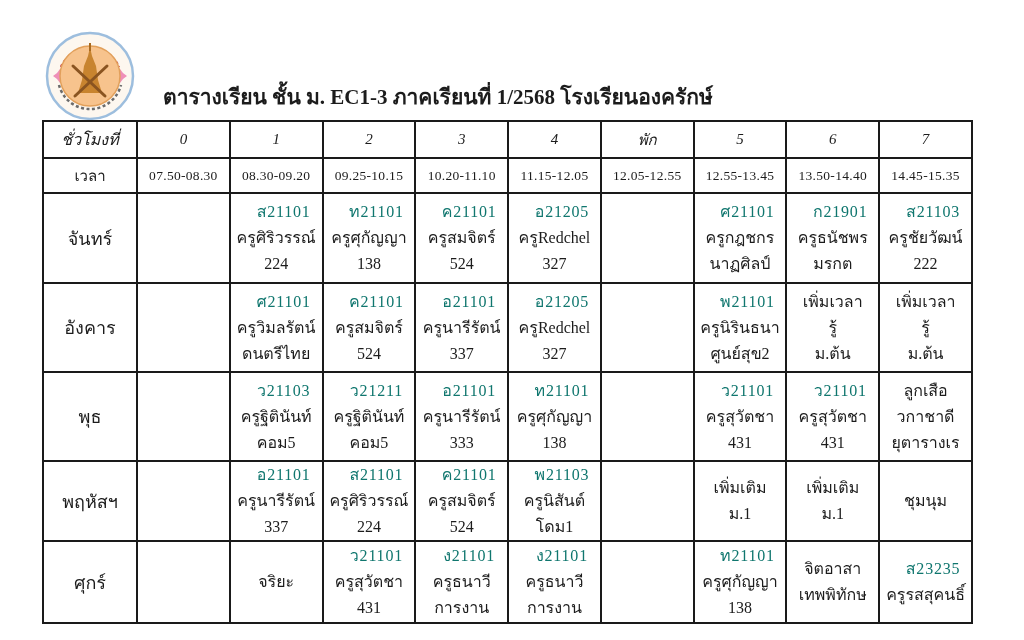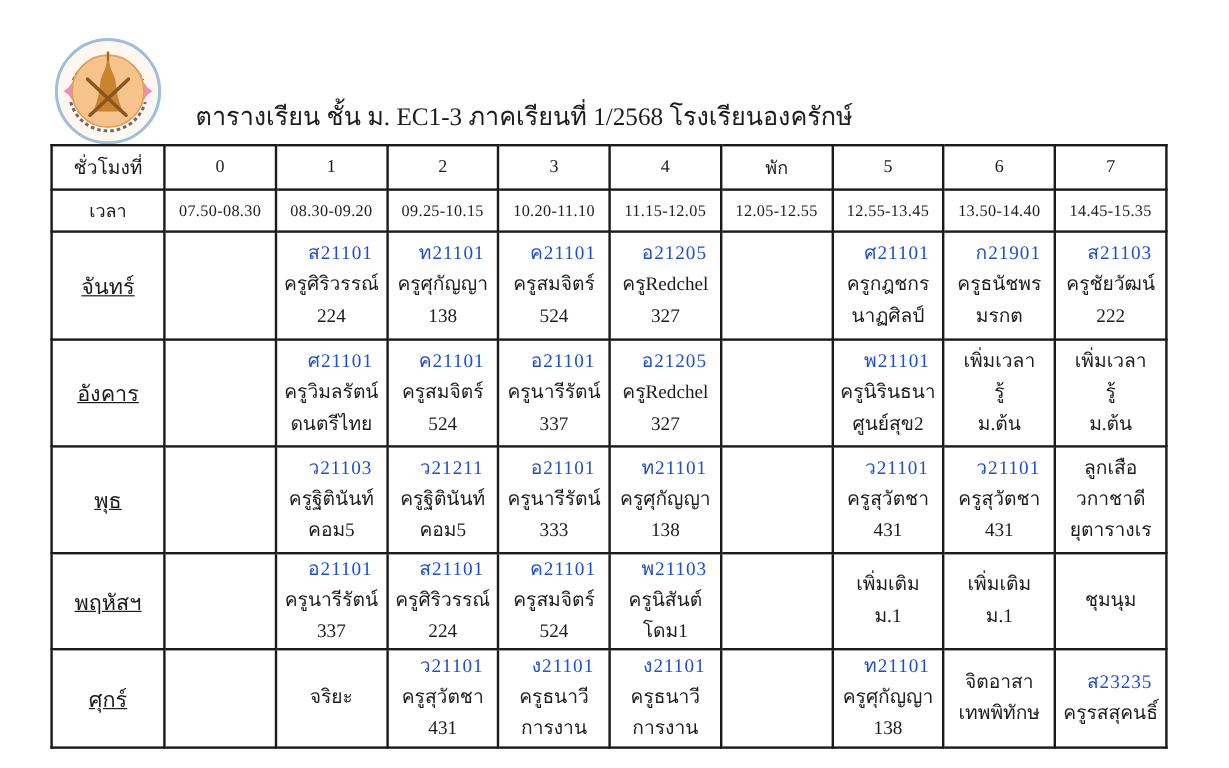--- a/index.html
+++ b/index.html
@@ -5,38 +5,39 @@
   html,body{margin:0;padding:0;}
   body{
     width:1024px;height:640px;position:relative;overflow:hidden;
     background:#ffffff;color:#1c1c1c;
     font-family:"Liberation Serif","DejaVu Serif",serif;
   }
   .logo{position:absolute;left:44px;top:30px;width:92px;height:92px;}
   .title{
     position:absolute;left:163px;top:80px;font-size:21px;color:#1c1c1c;
     white-space:nowrap;
+    font-weight:bold;
   }
   table.tt{
     position:absolute;left:42px;top:120px;width:931px;
     border-collapse:collapse;table-layout:fixed;
   }
   table.tt col.c-first{width:94px;}
   table.tt td,table.tt th{
     border:2px solid #1a1a1a;padding:0;text-align:center;
     vertical-align:middle;overflow:hidden;font-weight:normal;
   }
   .corner{font-weight:bold;font-size:16px;}
   .period-head{font-size:15px;}
   .time-label{font-size:15px;border-radius:15px;}
   .time-cell{font-size:13.5px;letter-spacing:.3px;white-space:nowrap;border-radius:17px;}
-  .day-label{font-weight:bold;font-size:18px;text-decoration:underline;}
+  .day-label{font-weight:bold;font-size:18px;}
   td.cell{vertical-align:top;padding-top:4px;font-size:16px;line-height:26px;}
   td.cell .line{white-space:nowrap;}
-  td.cell .line-code{color:#1d4ed8;letter-spacing:.8px;padding-left:15px;}
+  td.cell .line-code{color:#0f766e;letter-spacing:.8px;padding-left:15px;}
 </style>
 </head>
 <body>
 
 <div class="logo">
   <svg width="92" height="92" viewBox="0 0 92 92">
     <circle cx="46" cy="46" r="43" fill="#fdf7ef" stroke="#9dbede" stroke-width="2.5"></circle>
 
     <path d="M17,37 A32,32 0 0 1 75,37" fill="none" stroke="#cc4444" stroke-width="2.5" stroke-dasharray="3,2.5"></path>
     <path d="M15,55 A32,32 0 0 0 77,55" fill="none" stroke="#6b6b6b" stroke-width="2.5" stroke-dasharray="3,2.5"></path>
@@ -63,21 +64,21 @@
       <col>
       <col>
       <col>
       <col>
       <col>
       <col>
       <col>
       <col>
   </colgroup>
   <tbody id="tt-body">
-      <tr style="height: 37px;">
+      <tr style="height: 37px; font-style: italic;">
         <th class="corner">ชั่วโมงที่</th>
         <th class="period-head">0</th>
         <th class="period-head">1</th>
         <th class="period-head">2</th>
         <th class="period-head">3</th>
         <th class="period-head">4</th>
         <th class="period-head">พัก</th>
         <th class="period-head">5</th>
         <th class="period-head">6</th>
         <th class="period-head">7</th>

